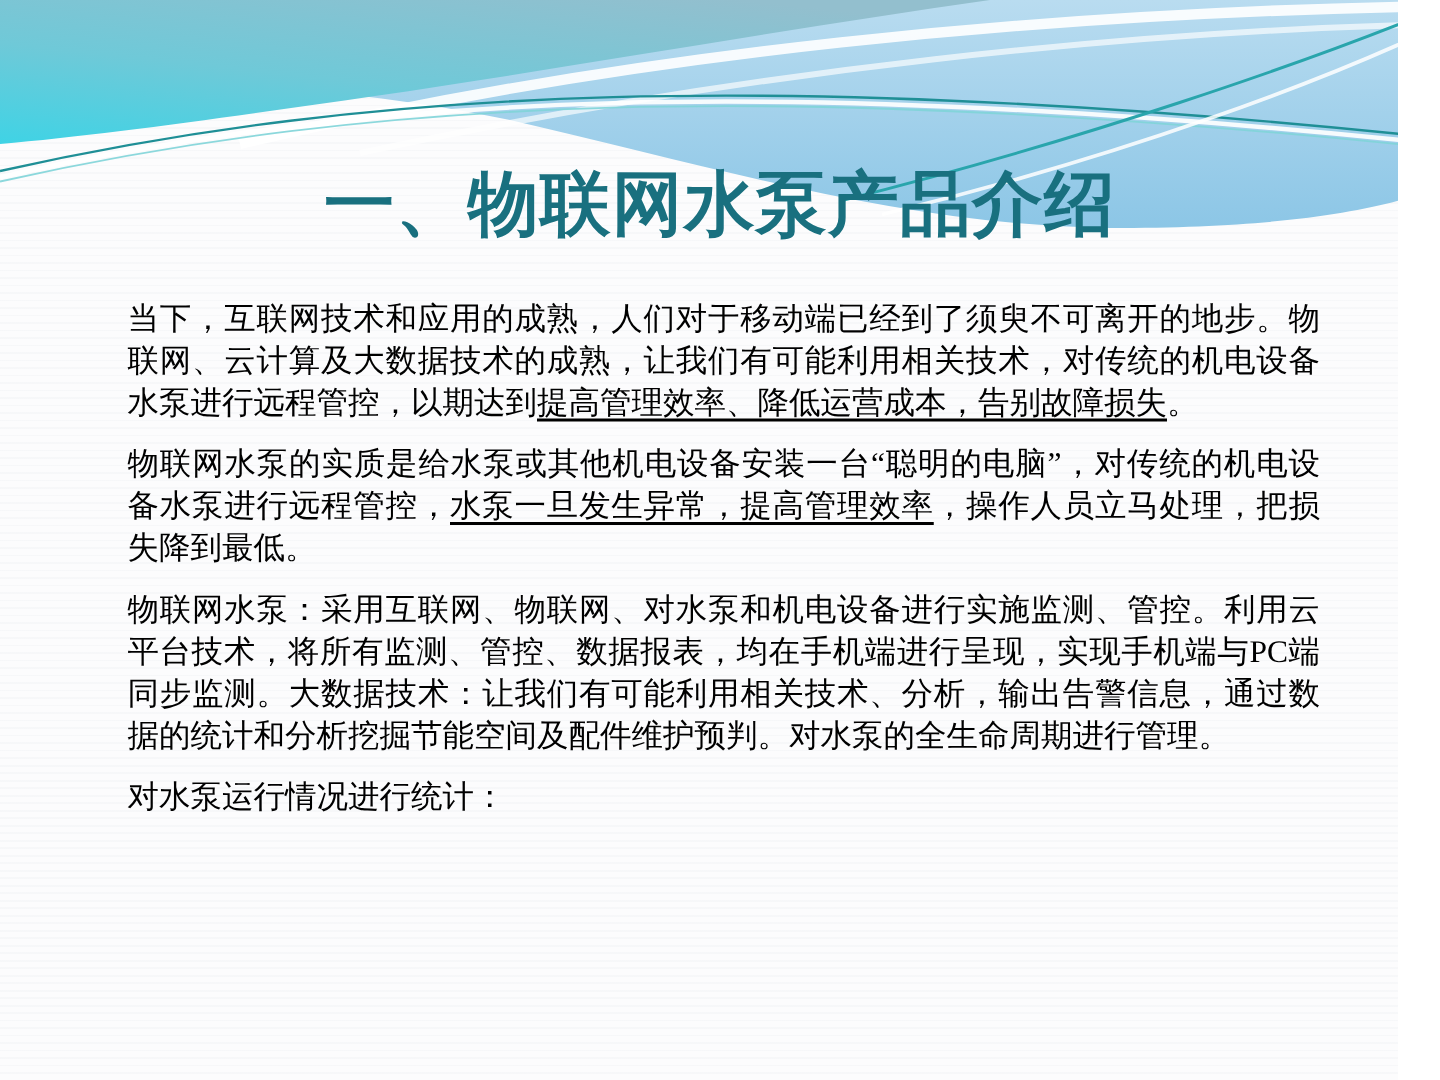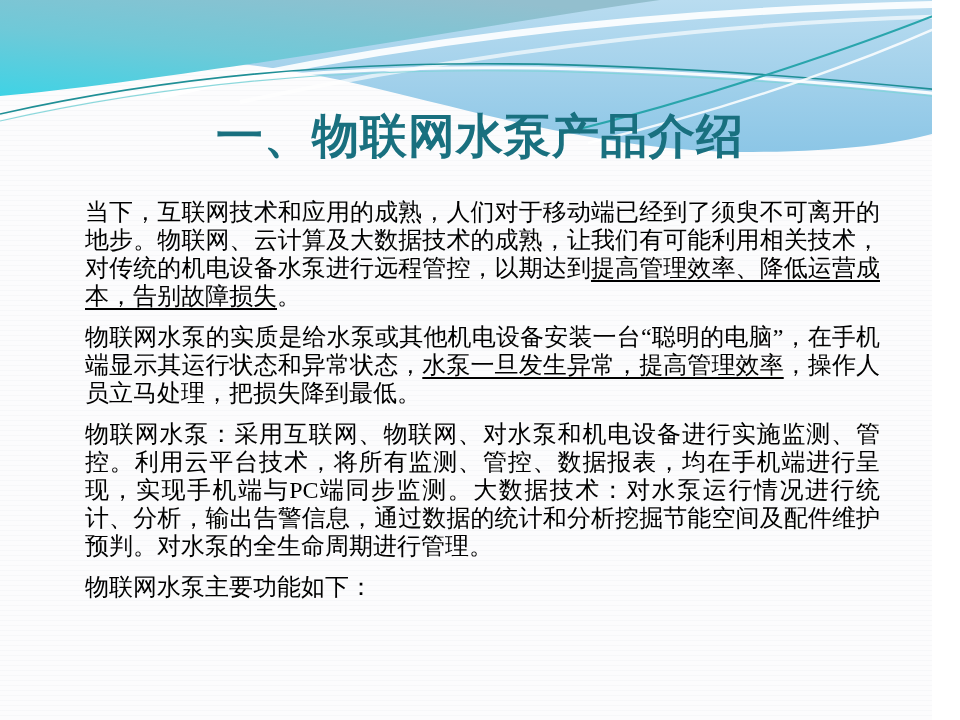--- a/index.html
+++ b/index.html
@@ -21,21 +21,21 @@
     font-size:47px; font-weight:900; letter-spacing:1px;
     color:#19707f;
     font-family:"Liberation Sans","DejaVu Sans",sans-serif;
     line-height:1.2;
   }
 
   .body-text {
     position:absolute; top:198px; left:85px; width:795px;
     color:#000000;
     font-family:"Liberation Serif","DejaVu Serif",serif;
-    font-size:24px; line-height:28px;
+    font-size:21px; line-height:28px;
     text-align:justify;
   }
   .body-text p.para { margin:0 0 13px 0; }
   .body-text span.ul {
     text-decoration:underline;
     text-decoration-thickness:1.5px;
     text-underline-offset:4px;
   }
 </style>
 </head>
@@ -68,18 +68,18 @@
     <path d="M0,121 C250,65 520,53 960,99" fill="none" stroke="#7fd4d8" stroke-width="1.2" opacity="0.9"></path>
 
     <path d="M560,134 C720,94 870,42 958,6" fill="none" stroke="#29a5ac" stroke-width="2"></path>
     <path d="M588,143 C750,104 882,54 958,18" fill="none" stroke="#ffffff" stroke-width="2.5" opacity="0.85"></path>
   </svg>
 
   <div class="slide-title">一、物联网水泵产品介绍</div>
 
   <div class="body-text">
       <p class="para"><span>当下，互联网技术和应用的成熟，人们对于移动端已经到了须臾不可离开的地步。物联网、云计算及大数据技术的成熟，让我们有可能利用相关技术，对传统的机电设备水泵进行远程管控，以期达到</span><span class="ul">提高管理效率、降低运营成本，告别故障损失</span><span>。</span></p>
-      <p class="para"><span>物联网水泵的实质是给水泵或其他机电设备安装一台“聪明的电脑”，在手机端显示其运行状态和异常状态，</span><span class="ul">水泵一旦发生异常，提高管理效率</span><span>，操作人员立马处理，把损失降到最低。</span></p>
-      <p class="para"><span>物联网水泵：采用互联网、物联网、对水泵和机电设备进行实施监测、管控。利用云平台技术，将所有监测、管控、数据报表，均在手机端进行呈现，实现手机端与PC端同步监测。大数据技术：对水泵运行情况进行统计、分析，输出告警信息，通过数据的统计和分析挖掘节能空间及配件维护预判。对水泵的全生命周期进行管理。</span></p>
-      <p class="para"><span>物联网水泵主要功能如下：</span></p>
+      <p class="para"><span>物联网水泵的实质是给水泵或其他机电设备安装一台“聪明的电脑”，对传统的机电设备水泵进行远程管控，</span><span class="ul">水泵一旦发生异常，提高管理效率</span><span>，操作人员立马处理，把损失降到最低。</span></p>
+      <p class="para"><span>物联网水泵：采用互联网、物联网、对水泵和机电设备进行实施监测、管控。利用云平台技术，将所有监测、管控、数据报表，均在手机端进行呈现，实现手机端与PC端同步监测。大数据技术：让我们有可能利用相关技术、分析，输出告警信息，通过数据的统计和分析挖掘节能空间及配件维护预判。对水泵的全生命周期进行管理。</span></p>
+      <p class="para"><span>对水泵运行情况进行统计：</span></p>
     </div>
 
 </div>
 
 </body></html>

